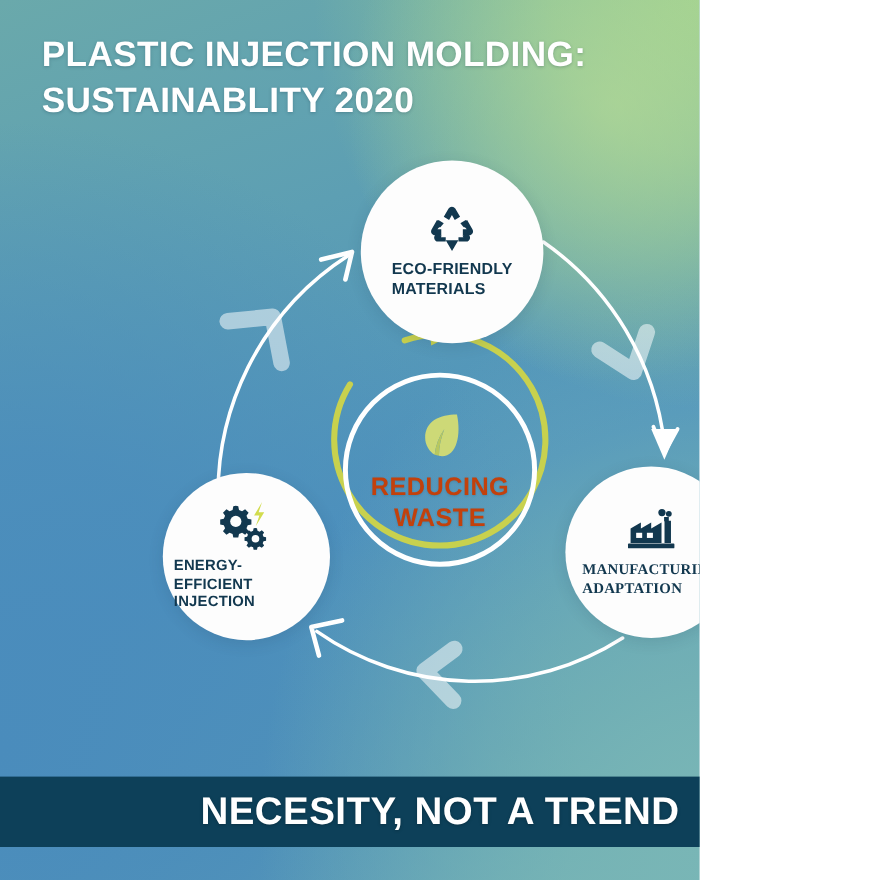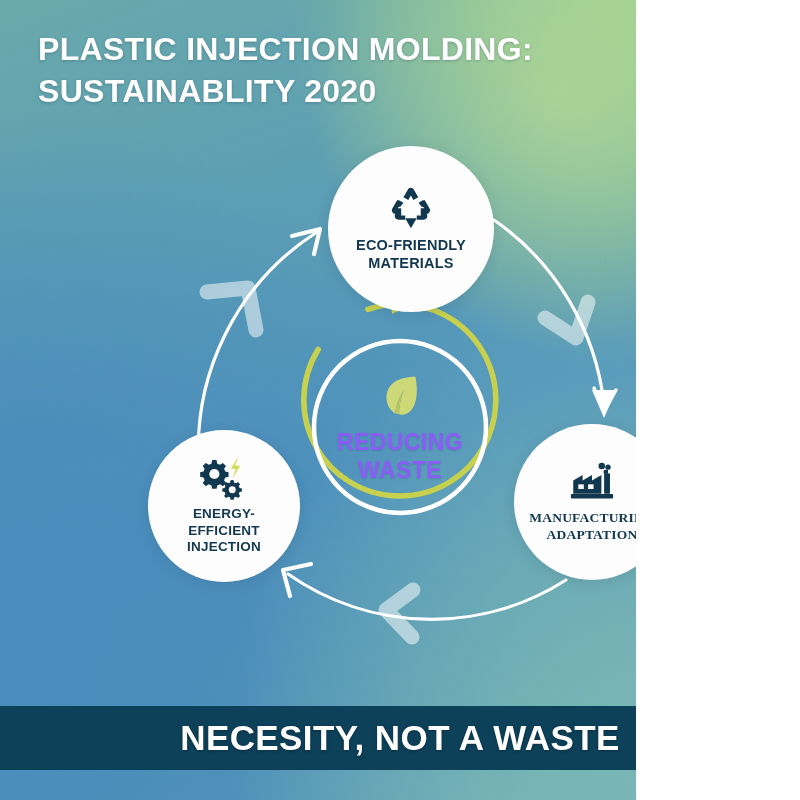--- a/index.html
+++ b/index.html
@@ -59,21 +59,20 @@
   
   .node {
     position: absolute;
     border-radius: 50%;
     background: #fdfdfd;
     box-shadow: 0 3px 14px rgba(20,50,70,0.13);
     display: flex;
     flex-direction: column;
     align-items: center;
     justify-content: center;
-    text-align: center;
     color: #12384f;
   }
   .node .node-icon {
     display: block;
     line-height: 0;
     margin-bottom: 6px;
   }
   .node .node-label {
     font-size: 14.5px;
     font-weight: bold;
@@ -104,21 +103,21 @@
     top: 330px;
     width: 194px;
     height: 194px;
     display: flex;
     flex-direction: column;
     align-items: center;
     justify-content: center;
   }
   #hub-leaf { margin-bottom: 4px; line-height: 0; }
   #hub-label {
-    color: #8b5cf6;
+    color: #c2410c;
     font-size: 23px;
     font-weight: bold;
     line-height: 1.22;
     letter-spacing: 0.4px;
     text-align: center;
     white-space: pre-line;
     text-shadow: 0 1px 2px rgba(20,50,70,0.18);
   }
 
   
@@ -249,16 +248,16 @@
       <svg width="54" height="54" viewBox="0 0 56 56">
         <path d="M44 7c-16 0-30 6-30 22 0 7 4 13 9 16 1-9 4-17 9-24-3 8-5 16-5 25 1 .3 2 .4 3 .4C44 46 48 26 44 7z" fill="#cdd977"></path>
         <path d="M23 45c1-9 4-17 9-24-3 8-5 16-5 25z" fill="#b8c85f"></path>
       </svg>
     </span>
     <span id="hub-label">REDUCING
 WASTE</span>
   </div>
 
   <div id="banner">
-    <span id="banner-text">NECESITY, NOT A WASTE</span>
+    <span id="banner-text">NECESITY, NOT A TREND</span>
   </div>
 
 </div>
 
 </body></html>

